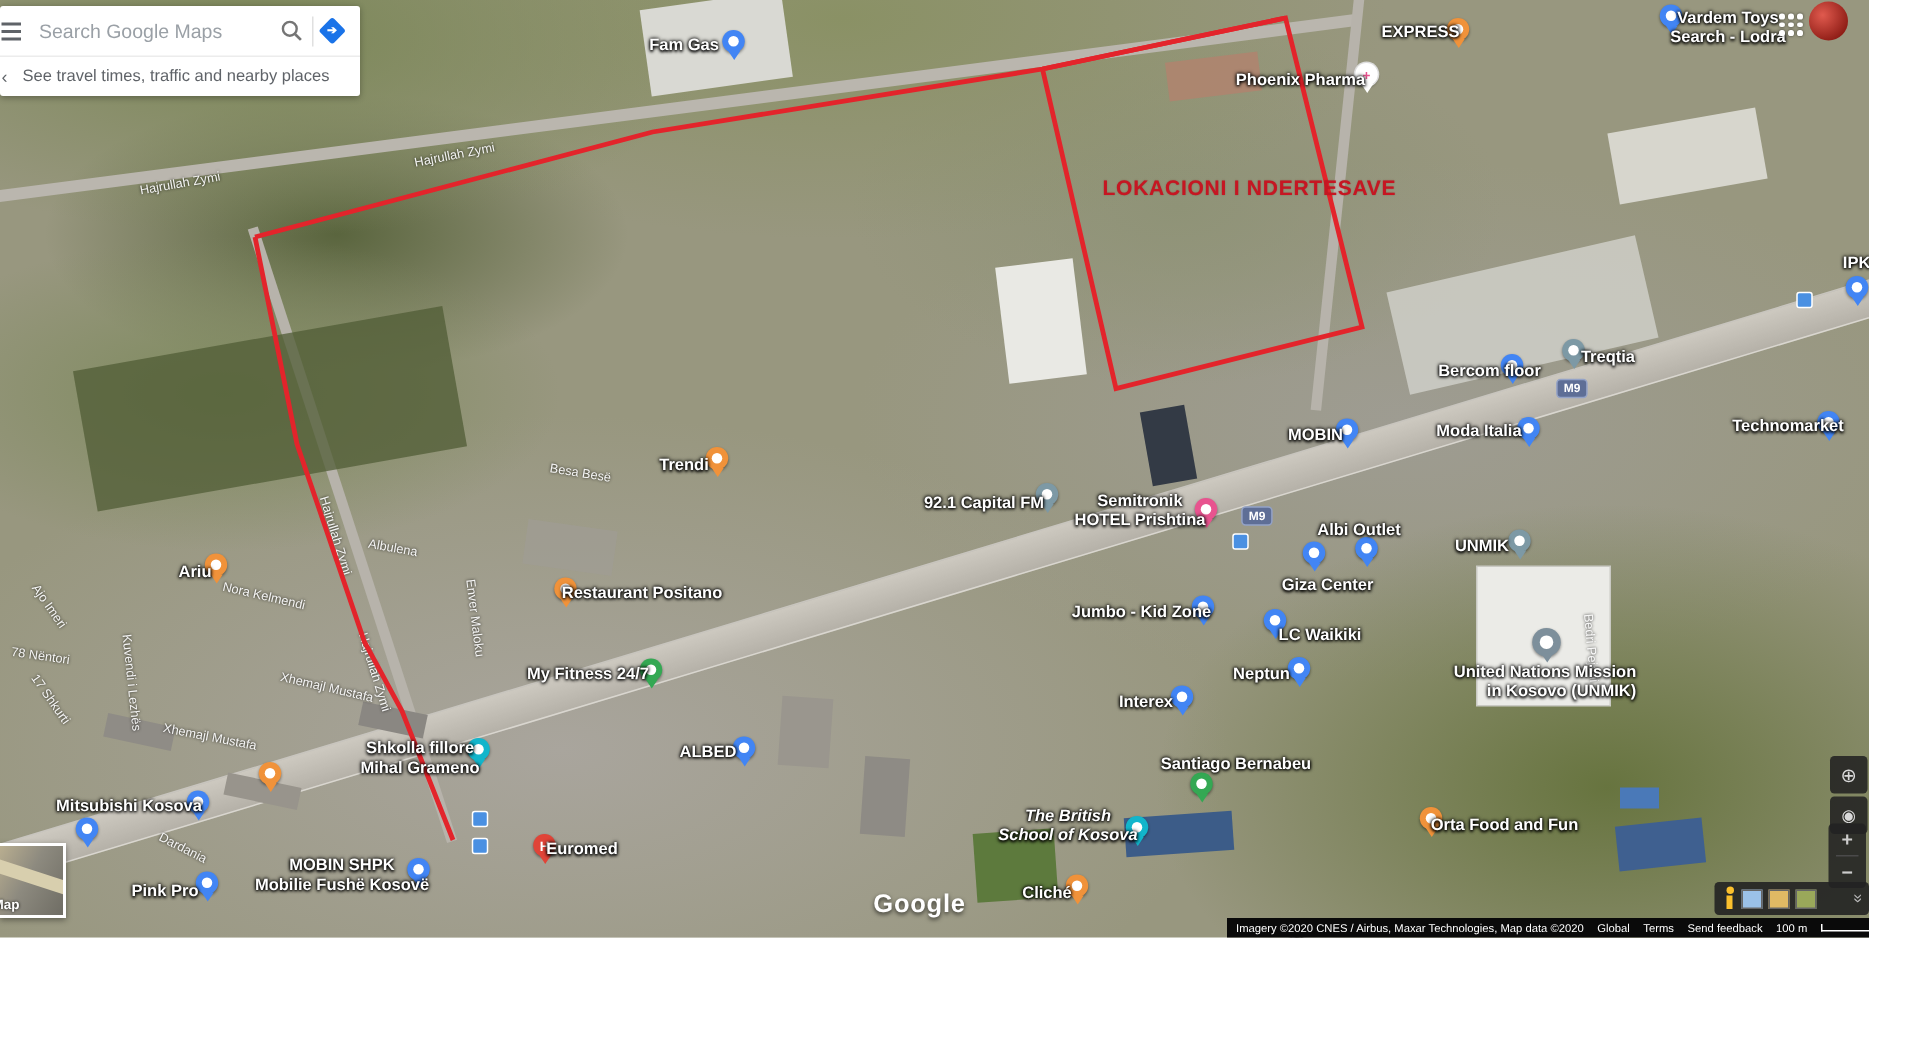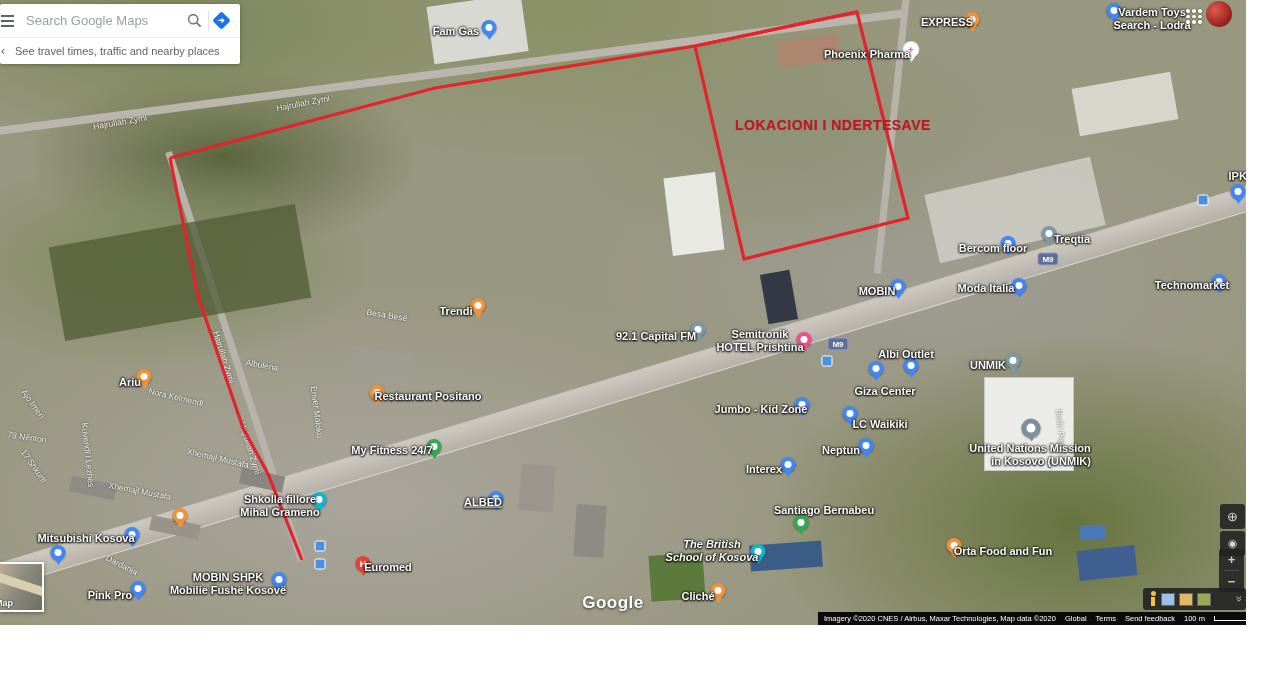--- a/index.html
+++ b/index.html
@@ -287,21 +287,21 @@
       <i class="dot"></i>
     </div>
     <div class="poi" style="left: 280px; top: 506px;">
       <span>Shkolla fillore</span>
       <span>Mihal Grameno</span>
     </div>
     <div class="pin" style="left: 496px; top: 500px; background: rgb(66, 133, 244);">
       <i class="tip" style="border-top-color: rgb(66, 133, 244);"></i>
       <i class="dot"></i>
     </div>
-    <div class="poi" style="left: 483px; top: 502px; text-decoration: underline;">
+    <div class="poi" style="left: 472px; top: 502px;">
       <span>ALBED</span>
     </div>
     <div class="pin" style="left: 132px; top: 536px; background: rgb(66, 133, 244);">
       <i class="tip" style="border-top-color: rgb(66, 133, 244);"></i>
       <i class="dot"></i>
     </div>
     <div class="poi" style="left: 86px; top: 538px;">
       <span>Mitsubishi Kosova</span>
     </div>
     <div class="pin" style="left: 58px; top: 554px; background: rgb(66, 133, 244);">

